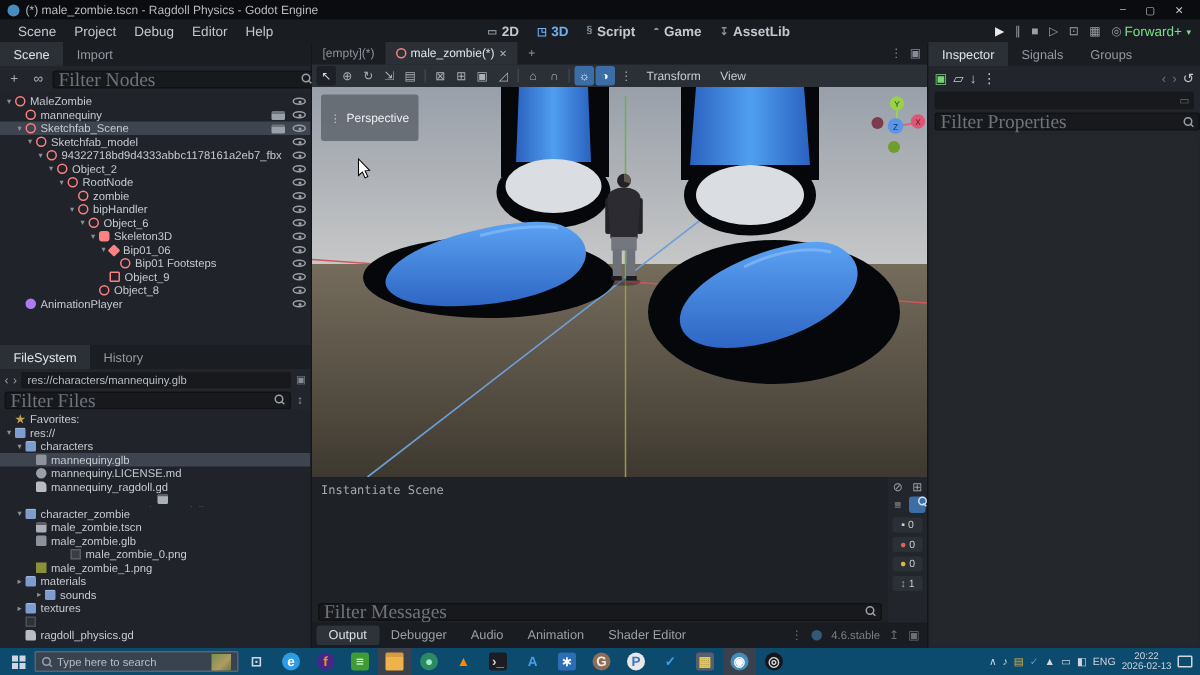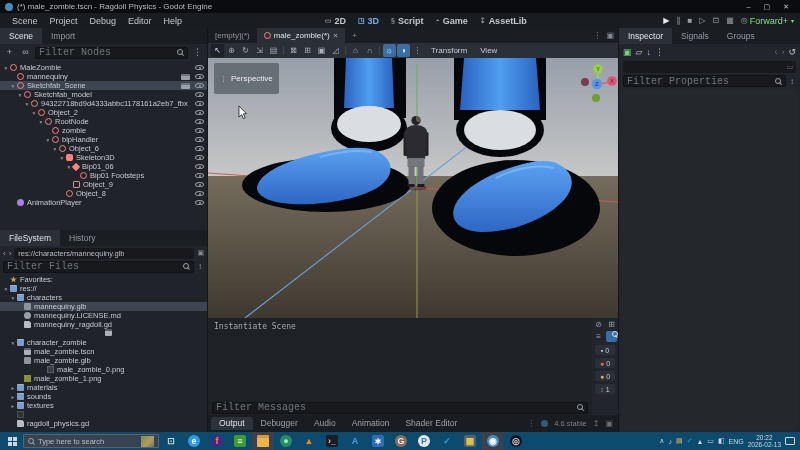--- a/index.html
+++ b/index.html
@@ -30,21 +30,21 @@
 
 .dock{position:absolute;background:#22262c}
 #left-dock{top:28px;left:0;width:207px;height:404px;display:flex;flex-direction:column}
 #right-dock{top:28px;left:619px;width:181px;height:404px;display:flex;flex-direction:column}
 .dock-tabs{height:16px;display:flex;background:#1a1d22;flex:none;align-items:stretch}
 .dtab{padding:0 9px;font-size:8.5px;line-height:16px;color:#959aa3}
 .dtab.sel{background:#2b3037;color:#e0e4e9}
 .tree-toolbar{height:17px;display:flex;align-items:center;gap:3px;padding:0 3px;flex:none}
 .tool-btn{min-width:13px;height:13px;color:#a8aeb6;font-size:9px;text-align:center;line-height:13px}
 .filter-wrap{flex:1;height:12px;background:#17191d;border:1px solid #101216;border-radius:2px;display:flex;align-items:center;padding:0 3px;gap:2px}
-.filter-wrap input{flex:1;min-width:0;background:transparent;border:none;outline:none;color:#9aa0a8;font-size:10px;font-family:Liberation Mono, monospace}
+.filter-wrap input{flex:1;min-width:0;background:transparent;border:none;outline:none;color:#9aa0a8;font-size:13px;font-family:Liberation Serif, serif}
 .filter-wrap input::placeholder{color:#6e747d}
 .mag{width:7px;height:7px;position:relative;flex:none}
 .mag::before{content:"";position:absolute;width:4px;height:4px;border:1px solid #9aa0a8;border-radius:50%;left:0;top:0}
 .mag::after{content:"";position:absolute;width:3px;height:1px;background:#9aa0a8;transform:rotate(45deg);left:3.6px;top:5px}
 .mag.blue::before{border-color:#cfe2f8}.mag.blue::after{background:#cfe2f8}
 
 .tree{flex:1;background:#202329;overflow:hidden;padding-top:2px}
 .trow{height:9px;display:flex;align-items:center;font-size:7.5px;color:#c6cbd2;padding-right:3px}
 .trow.sel{background:#3f4550}
 .texp{width:8px;font-size:5.5px;color:#8a9098;text-align:center;flex:none}
@@ -449,21 +449,21 @@
             <span class="nicon f-imgolive"></span>
             <span class="tlabel">male_zombie_1.png</span>
           </div>
 
           <div class="trow" style="padding-left: 9px;">
             <span class="texp">▸</span>
             <span class="nicon f-folder"></span>
             <span class="tlabel">materials</span>
           </div>
 
-          <div class="trow" style="padding-left: 9px;">
+          <div class="trow" style="padding-left: 22px;">
             <span class="texp">▸</span>
             <span class="nicon f-folder"></span>
             <span class="tlabel">sounds</span>
           </div>
 
           <div class="trow" style="padding-left: 9px;">
             <span class="texp">▸</span>
             <span class="nicon f-folder"></span>
             <span class="tlabel">textures</span>
           </div>

